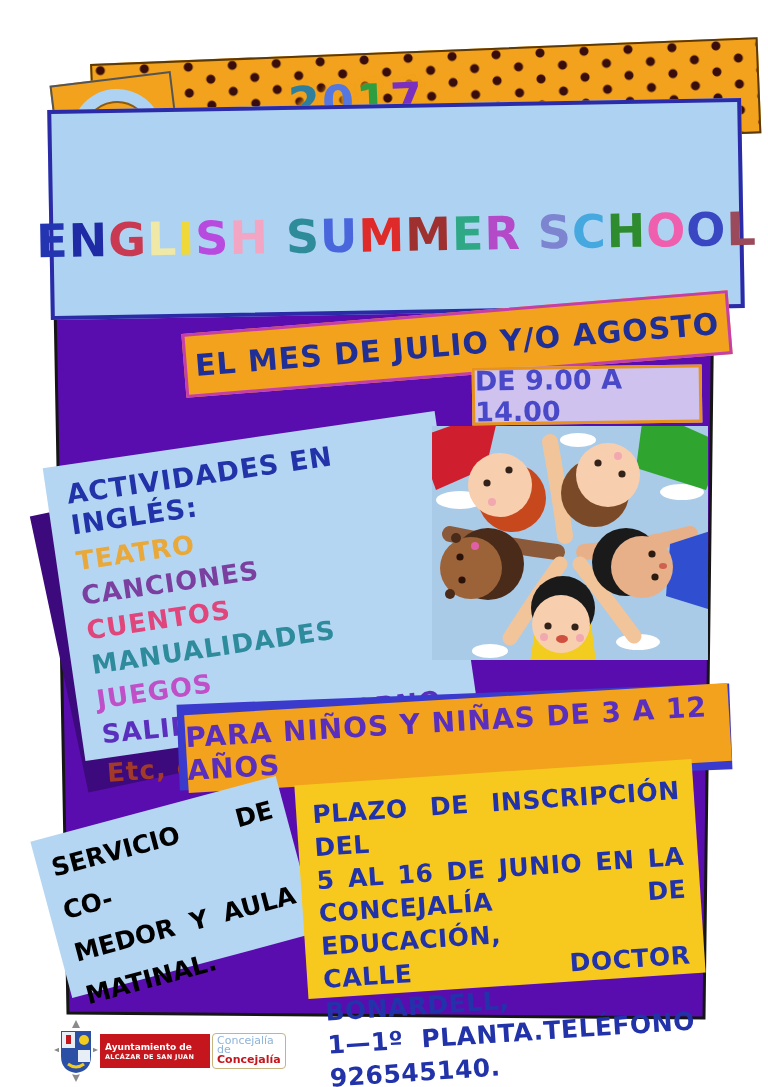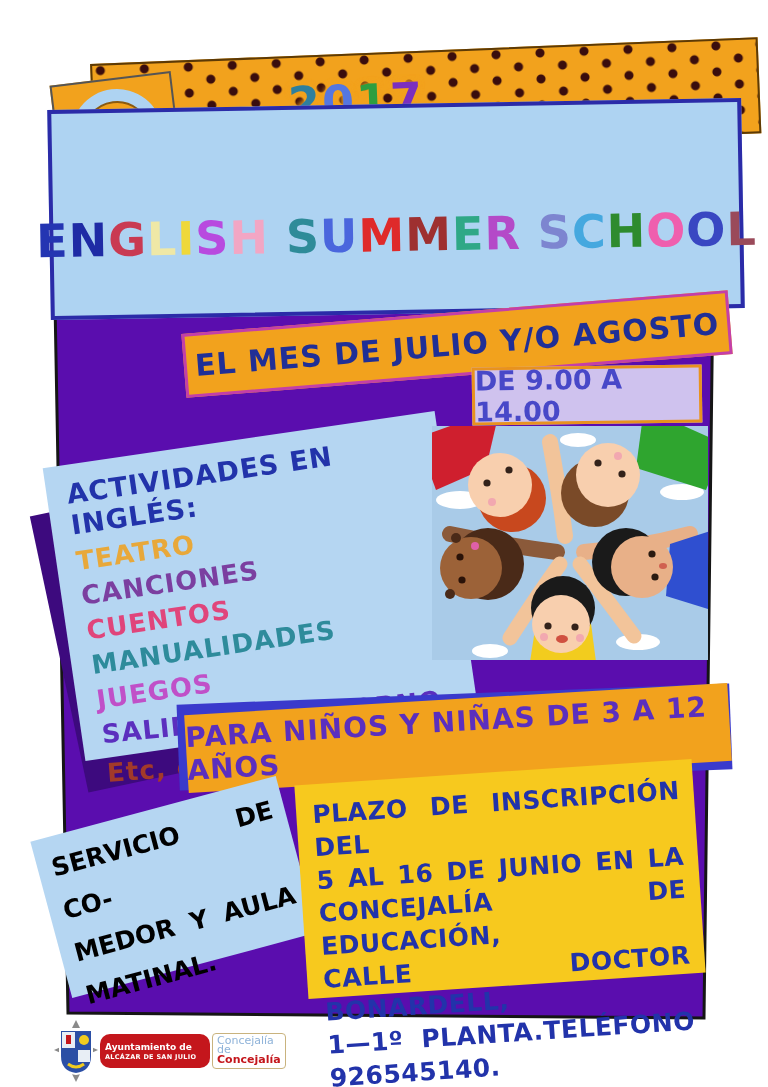--- a/index.html
+++ b/index.html
@@ -59,21 +59,21 @@
   .srv-line:last-child{text-align-last:left;}
   
   .plazo-box{left:301px;top:772px;width:398px;height:214px;background:#F7C91E;
     transform:rotate(-3.8deg);box-sizing:border-box;padding:14px 14px 0 16px;}
   .reg-line{display:block;font-size:25px;font-weight:bold;color:#2233AA;line-height:33px;
     text-align:justify;text-align-last:justify;letter-spacing:0.5px;}
   .reg-line:last-child{text-align-last:left;}
   
   .footer{left:54px;top:1016px;width:260px;height:70px;display:flex;align-items:center;}
   .council-box{background:#C4161C;color:#fff;width:100px;height:30px;margin-left:2px;
-    display:flex;flex-direction:column;justify-content:center;padding:2px 5px;box-sizing:content-box;border-radius:10px;}
+    display:flex;flex-direction:column;justify-content:center;padding:2px 5px;box-sizing:content-box;}
   .council-line1{font-size:9px;font-weight:bold;line-height:11px;}
   .council-line2{font-size:6.5px;font-weight:bold;line-height:8px;letter-spacing:0.3px;}
   .dept-box{background:#fff;border:1.5px solid #C9B37E;border-radius:4px;width:64px;height:30px;
     margin-left:2px;display:flex;flex-direction:column;justify-content:center;padding:2px 4px;}
   .dept-line1{font-size:11px;font-weight:normal;color:#8FB3D9;line-height:9px;}
   .dept-line2{font-size:11px;font-weight:bold;color:#C4161C;line-height:12px;}
 </style>
 </head>
 <body>
 
@@ -208,19 +208,19 @@
     <polygon points="44,30 35,26 35,34" fill="#8a8a8a"></polygon>
     <path d="M6,10 h32 v26 q0,16 -16,18 q-16,-2 -16,-18 Z" fill="#2B4FA5" stroke="#ffffff" stroke-width="2"></path>
     <rect x="8" y="12" width="13" height="16" fill="#E8EEF5"></rect>
     <rect x="24" y="30" width="12" height="12" fill="#E8EEF5"></rect>
     <rect x="12" y="15" width="5" height="9" fill="#C4161C"></rect>
     <circle cx="30" cy="20" r="5" fill="#F2CC1E"></circle>
     <path d="M14,44 q8,6 16,0" stroke="#F2CC1E" stroke-width="3" fill="none"></path>
   </svg>
   <div class="council-box">
     <div class="council-line1">Ayuntamiento de</div>
-    <div class="council-line2">ALCÁZAR DE SAN JULIO</div>
+    <div class="council-line2">ALCÁZAR DE SAN JUAN</div>
   </div>
   <div class="dept-box">
     <div class="dept-line1">Concejalía de</div>
     <div class="dept-line2">Concejalía</div>
   </div>
 </div>
 
 </body></html>

